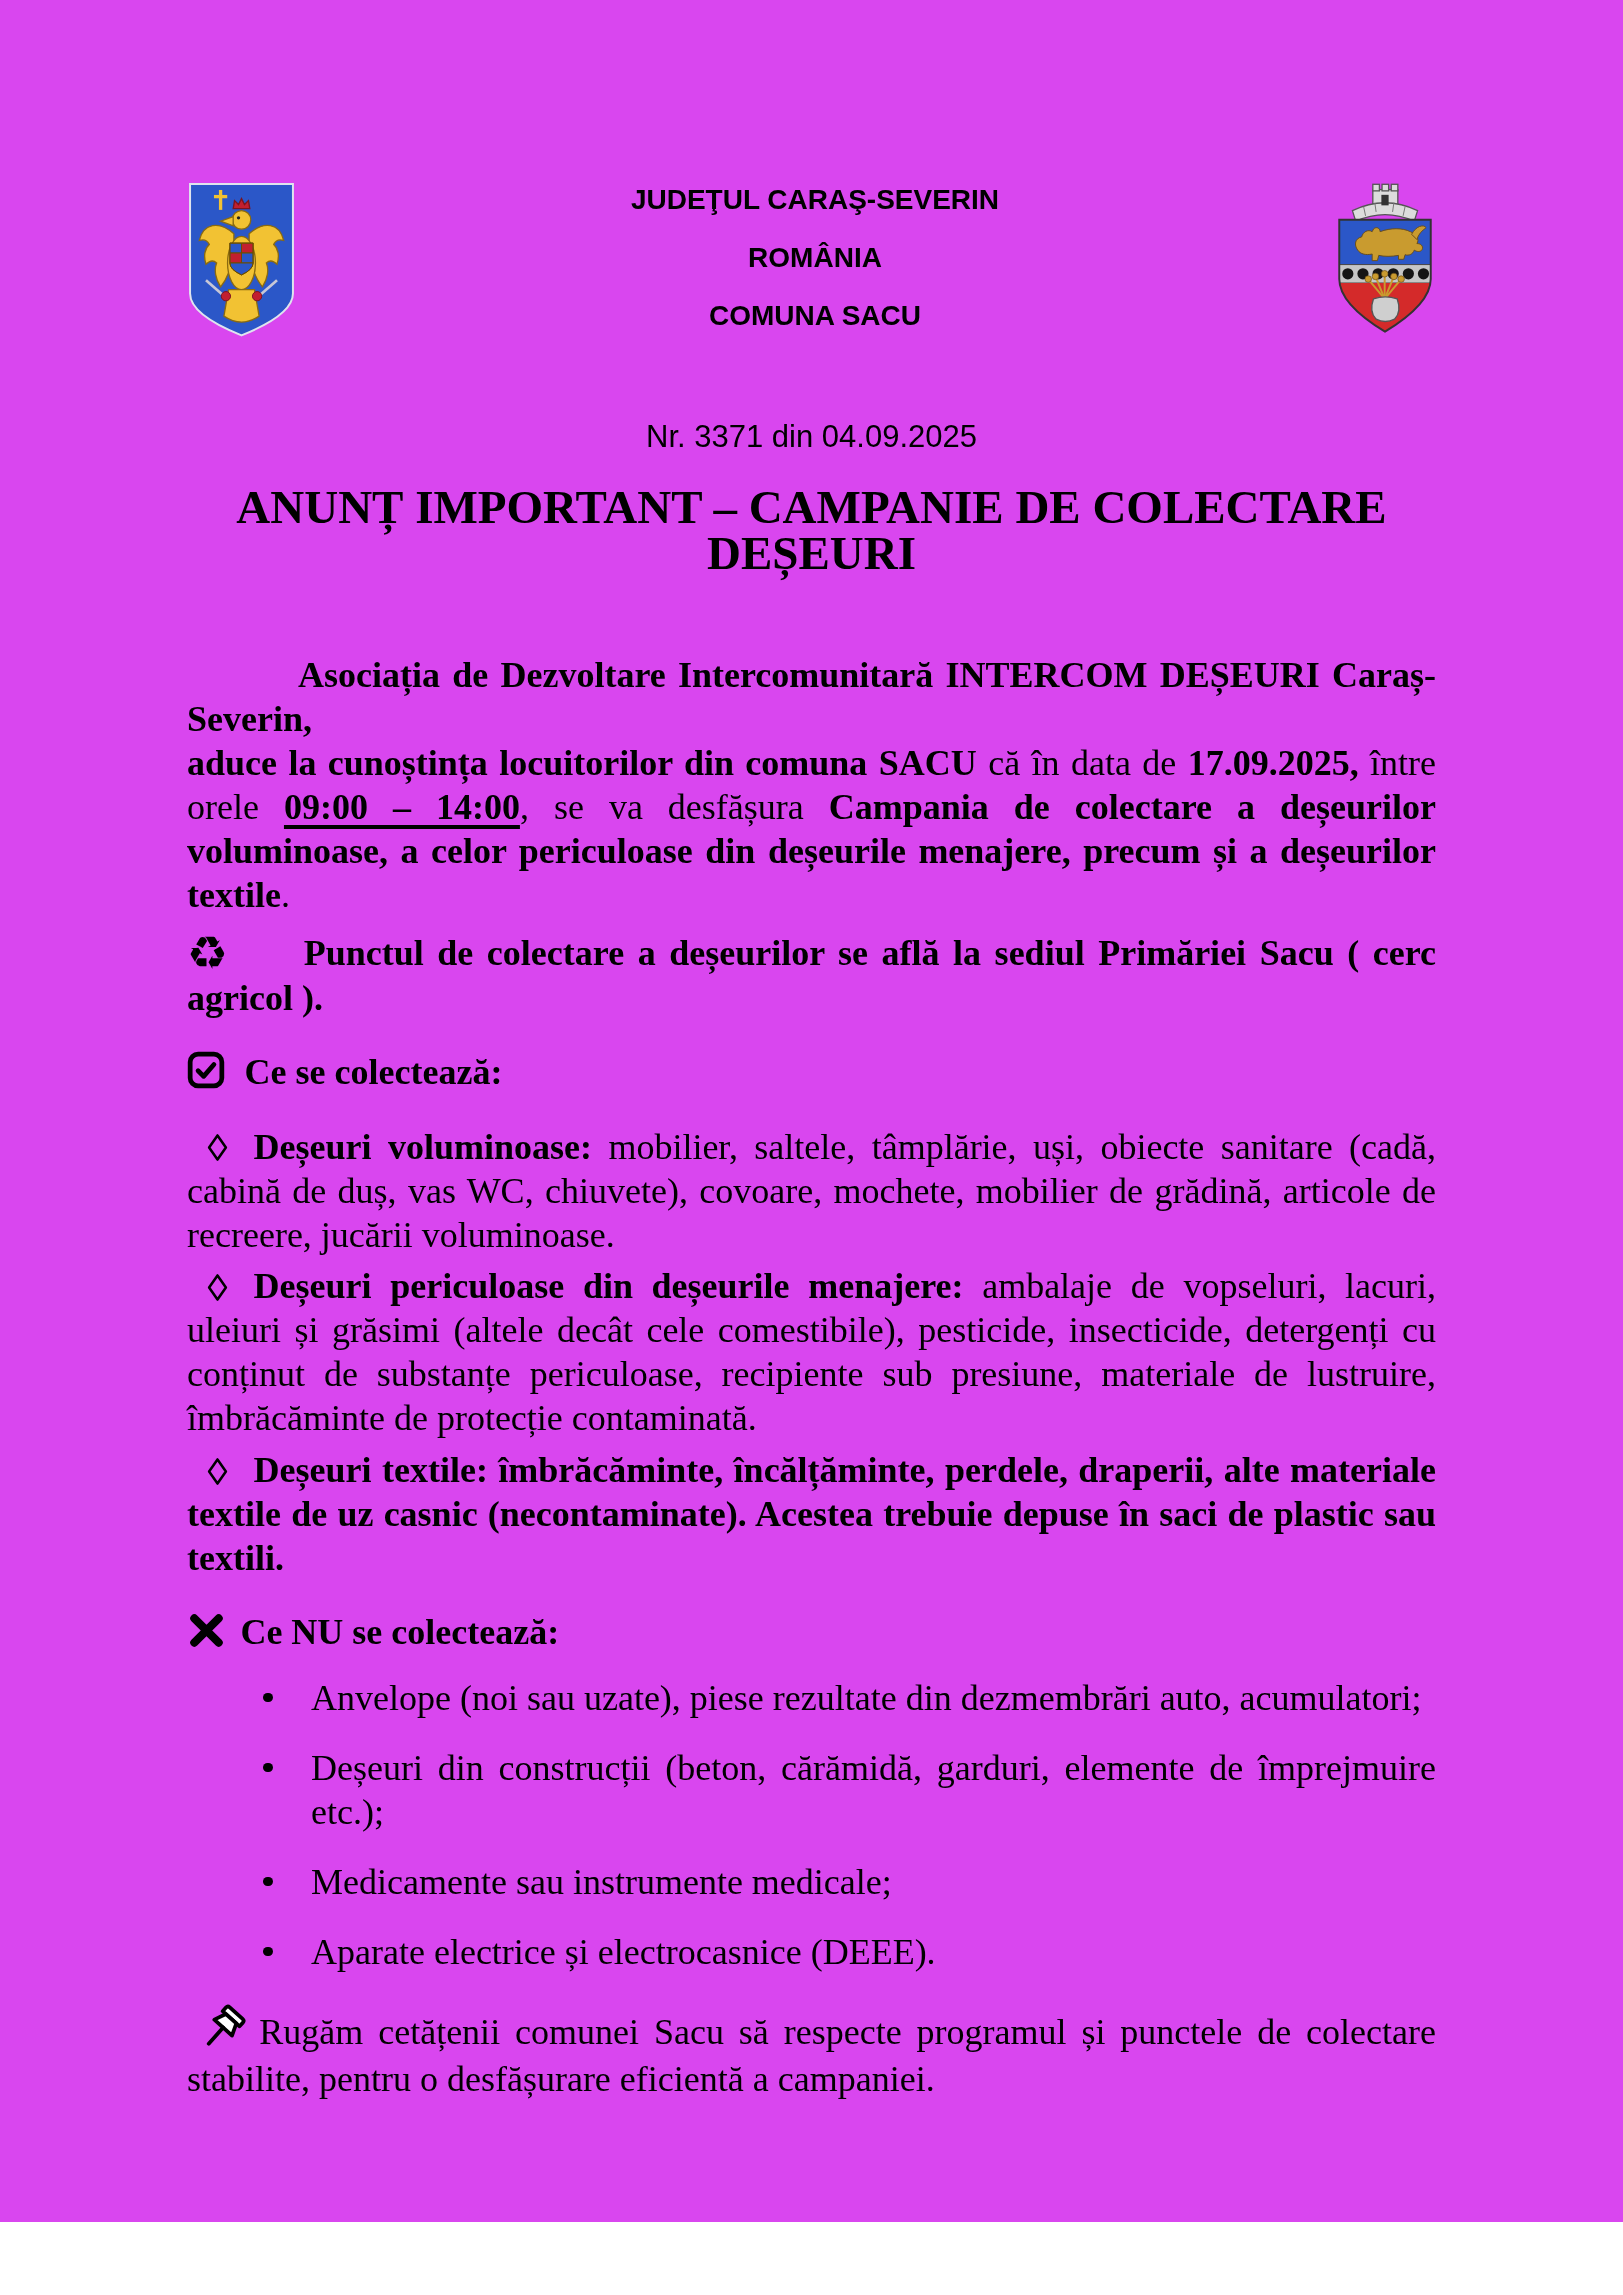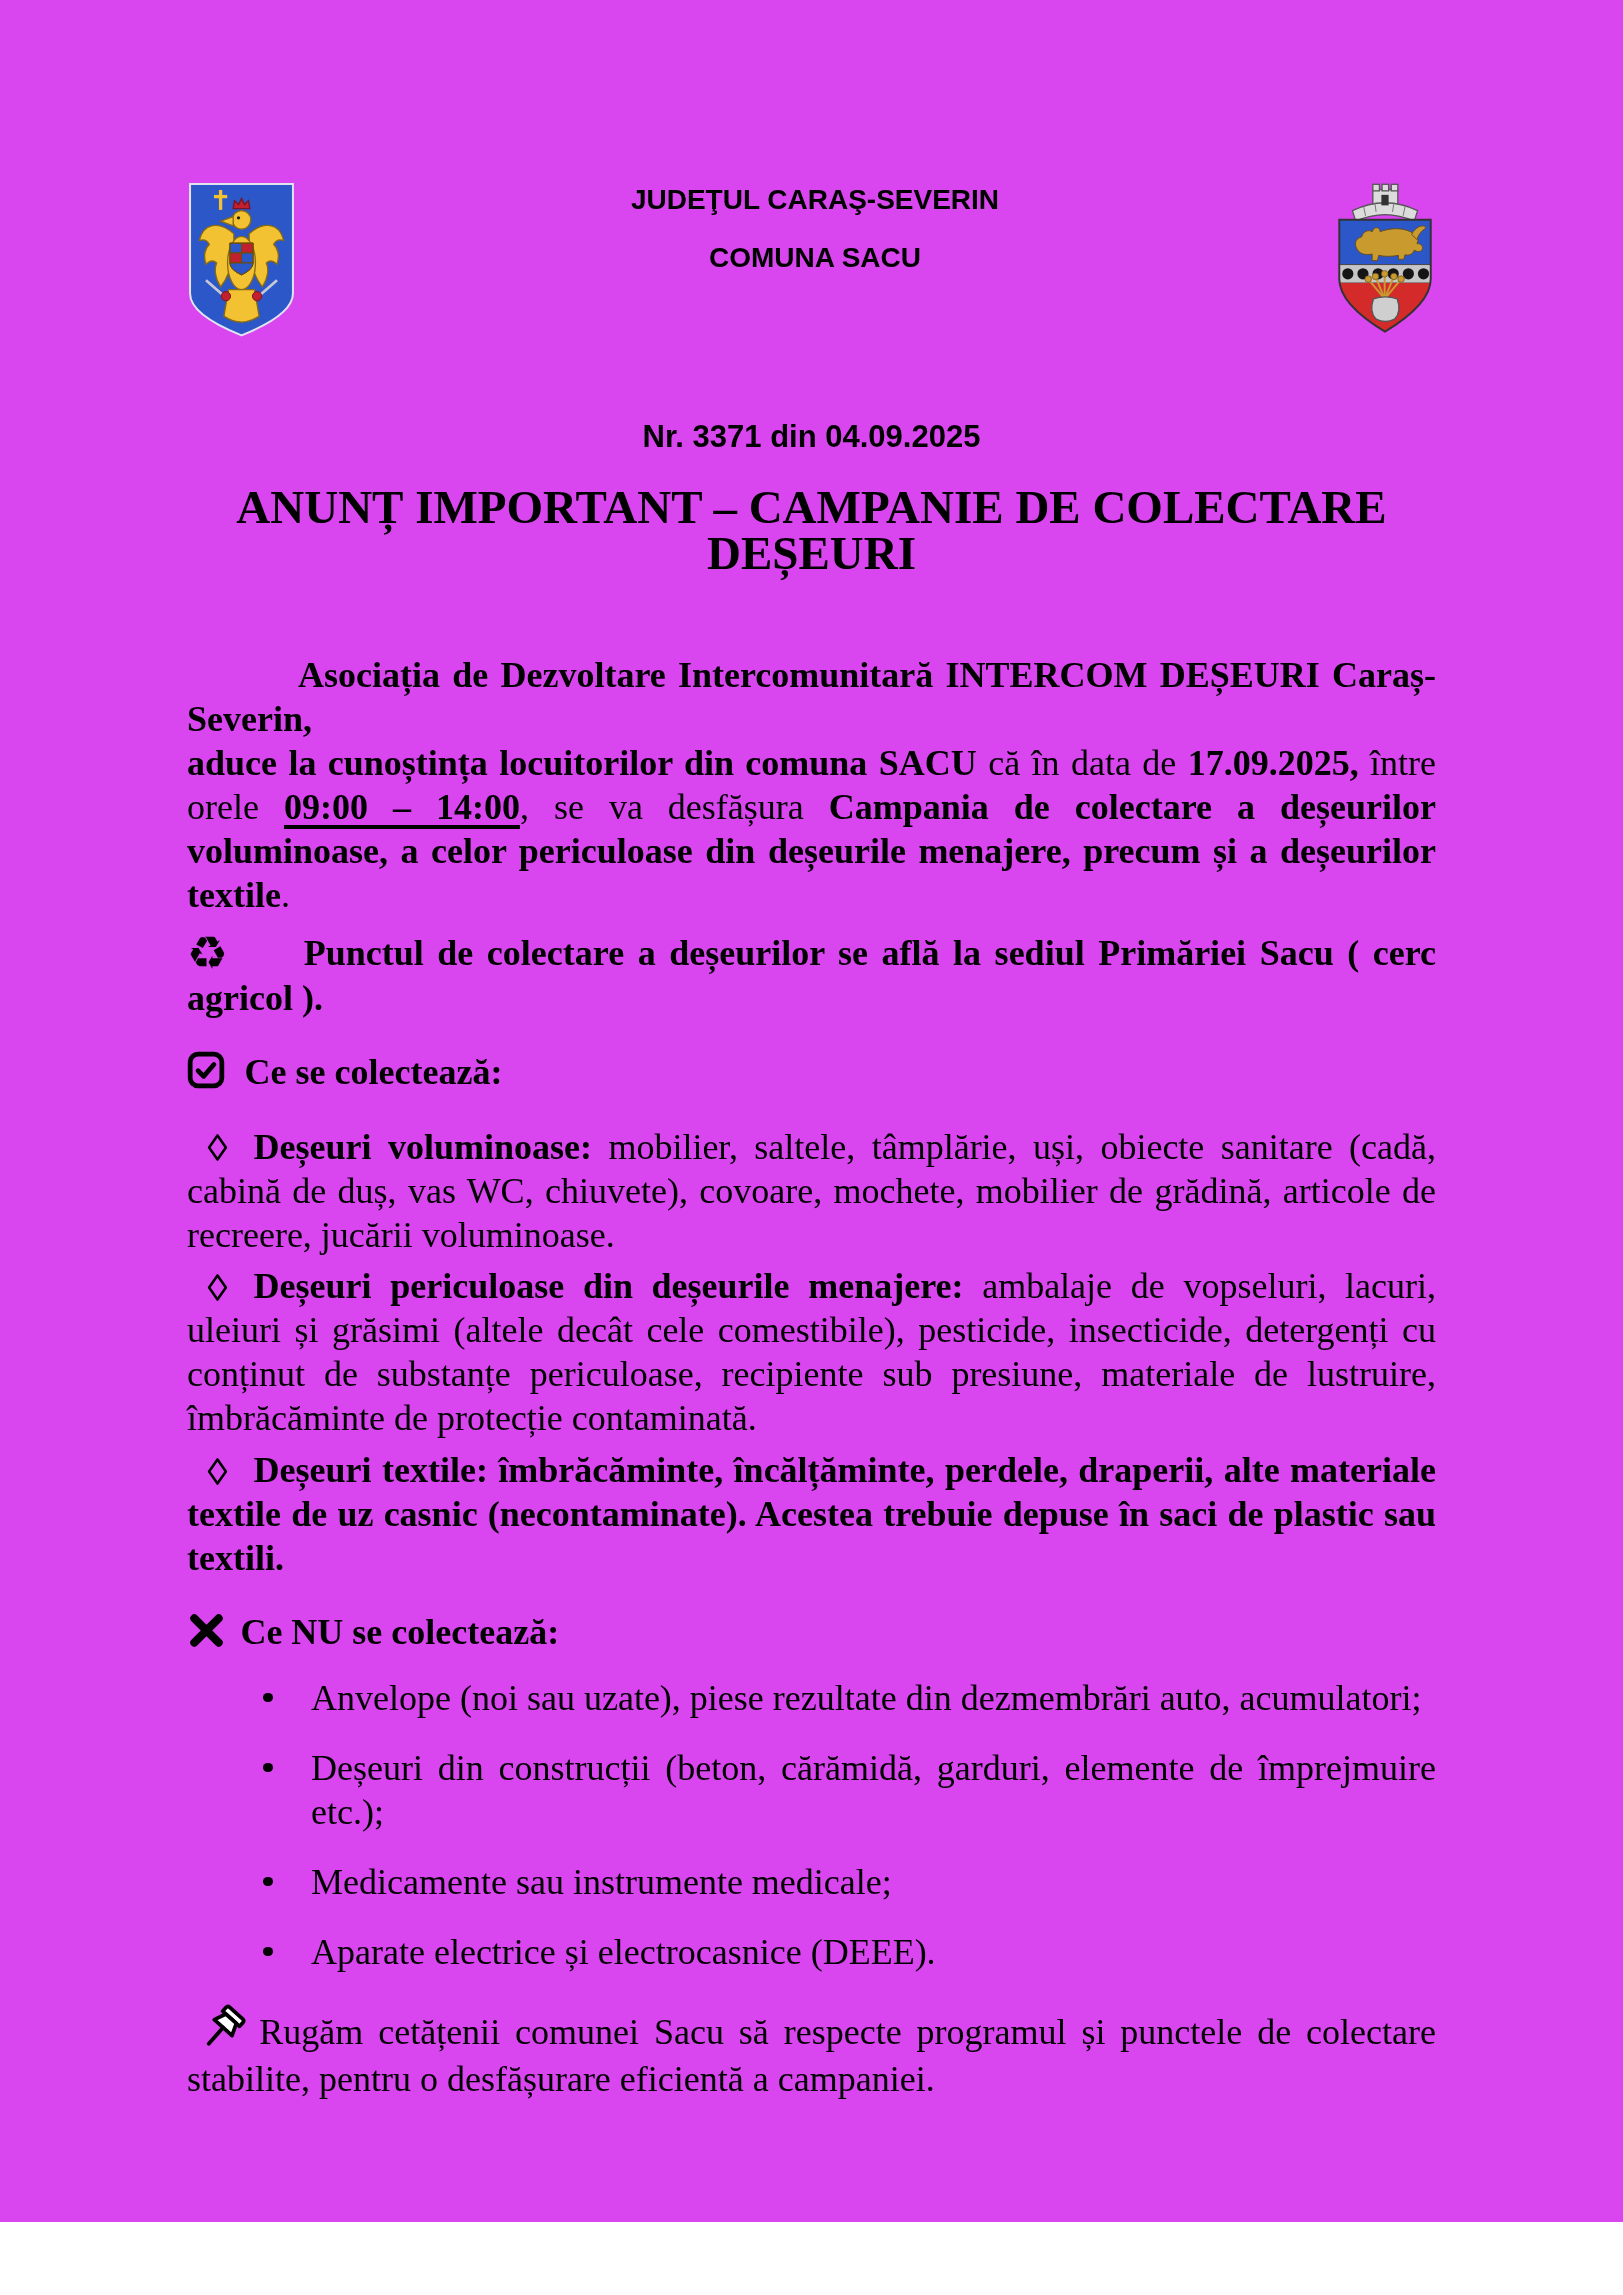--- a/index.html
+++ b/index.html
@@ -13,21 +13,21 @@
   .header { display:flex; justify-content:space-between; align-items:flex-start; height:178px; }
   .emblem-left  { width:109px; height:156px; margin-top:18.3px; flex:0 0 auto; }
   .emblem-right { width:102px; height:154px; margin-top:17px; flex:0 0 auto; }
   .header-text {
     flex:1 1 auto; text-align:center; padding-top:6.5px;
     font-family:"Liberation Sans","DejaVu Sans",sans-serif;
     font-weight:700; font-size:28px; line-height:58px;
   }
   .doc-number {
     text-align:center; font-family:"Liberation Sans","DejaVu Sans",sans-serif;
-    font-weight:700; font-size:31px; line-height:37px; margin-top:76px;
+    font-weight:400; font-size:31px; line-height:37px; margin-top:76px;
   }
   .doc-title { text-align:center; font-size:47px; font-weight:700; line-height:46px; margin:29px 0 0 0; }
 
   p { margin:0; }
   .b { font-weight:700; }
   .u { text-decoration:underline; text-decoration-thickness:3.9px; text-underline-offset:5.9px;margin-top:40px; }
 
   .intro { margin-top:77px; text-align:justify; text-indent:111px; }
 
   .cp { margin-top:14.4px; text-align:justify; font-weight:700; }
@@ -90,20 +90,21 @@
         <path d="M81.5,92 h17.5 v15 h-17.5 z" fill="#c21f2f"></path>
         <path d="M64,107 h17.5 v15 h-17.5 z" fill="#c21f2f"></path>
         <path d="M81.5,107 h17.5 v15 h-17.5 z" fill="#2b57c8"></path>
         <path d="M64,122 q0,10 17.5,18 q17.5,-8 17.5,-18 z" fill="#2b57c8"></path>
         <path d="M64,92 h35 v30 q0,10 -17.5,18 q-17.5,-8 -17.5,-18 z" fill="none"></path>
       </g>
     </svg>
 
     <div class="header-text">
       <div>JUDEŢUL CARAŞ-SEVERIN</div>
+      <div>ROMÂNIA</div>
       <div>COMUNA SACU</div>
     </div>
 
     <svg class="emblem-right" viewBox="0 0 155 232" xmlns="http://www.w3.org/2000/svg">
       <defs>
         <clipPath id="sacuShield">
           <path d="M8,58 H147 V148 Q147,186 77.5,228 Q8,186 8,148 Z"></path>
         </clipPath>
       </defs>
       <g fill="#dcdcdc" stroke="#555" stroke-width="2">

